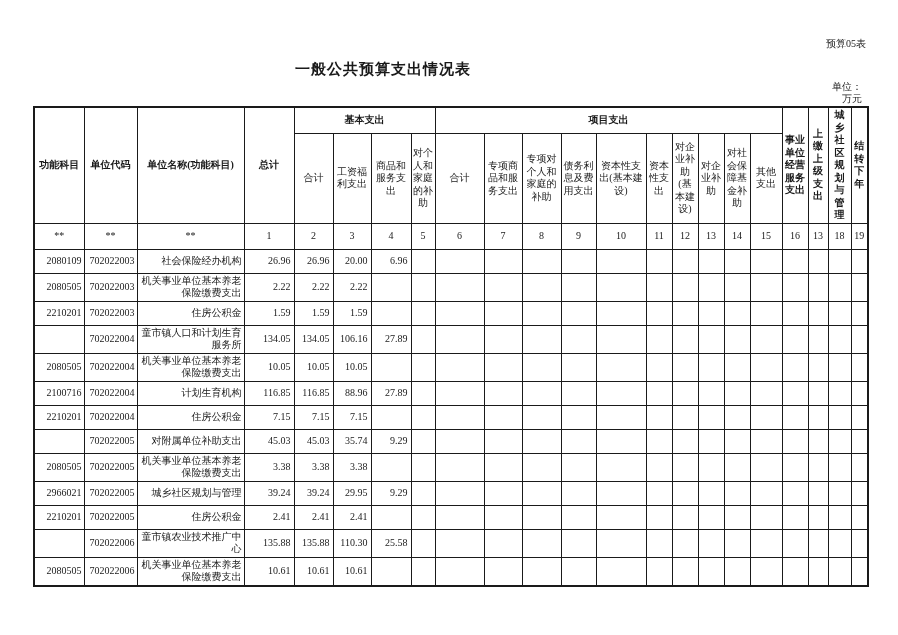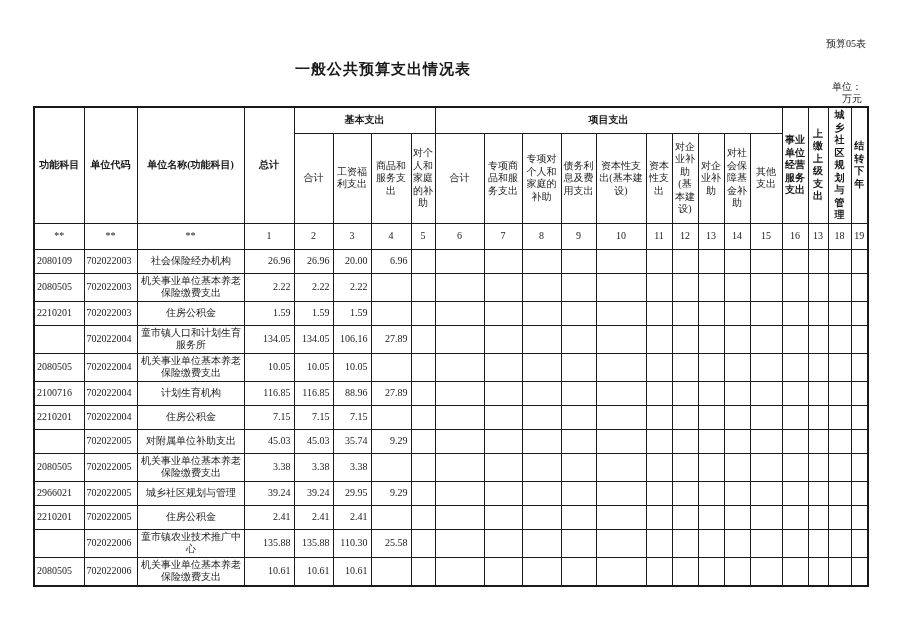--- a/index.html
+++ b/index.html
@@ -58,23 +58,23 @@
     text-align: center;
     vertical-align: middle;
     line-height: 1.25;
     overflow: hidden;
     word-break: break-all;
   }
   .h-group th { height: 20px; font-weight: bold; }
   .h-sub th   { height: 75px; padding: 1px 1px; }
   .h-index td { height: 23px; }
   tbody.data-body td { height: 21px; }
-  td.c-name  { text-align: center; padding-left: 3px; }
+  td.c-name  { text-align: right; padding-left: 3px; }
   td.c-num   { text-align: right; padding-right: 3px; }
-  td.c-code  { text-align: left; }
+  td.c-code  { text-align: right; }
 </style>
 </head>
 <body>
 
 <div class="doc-label">预算05表</div>
 
 <h1 class="page-title">一般公共预算支出情况表</h1>
 
 <div class="unit-label">
   <div>单位：</div>

